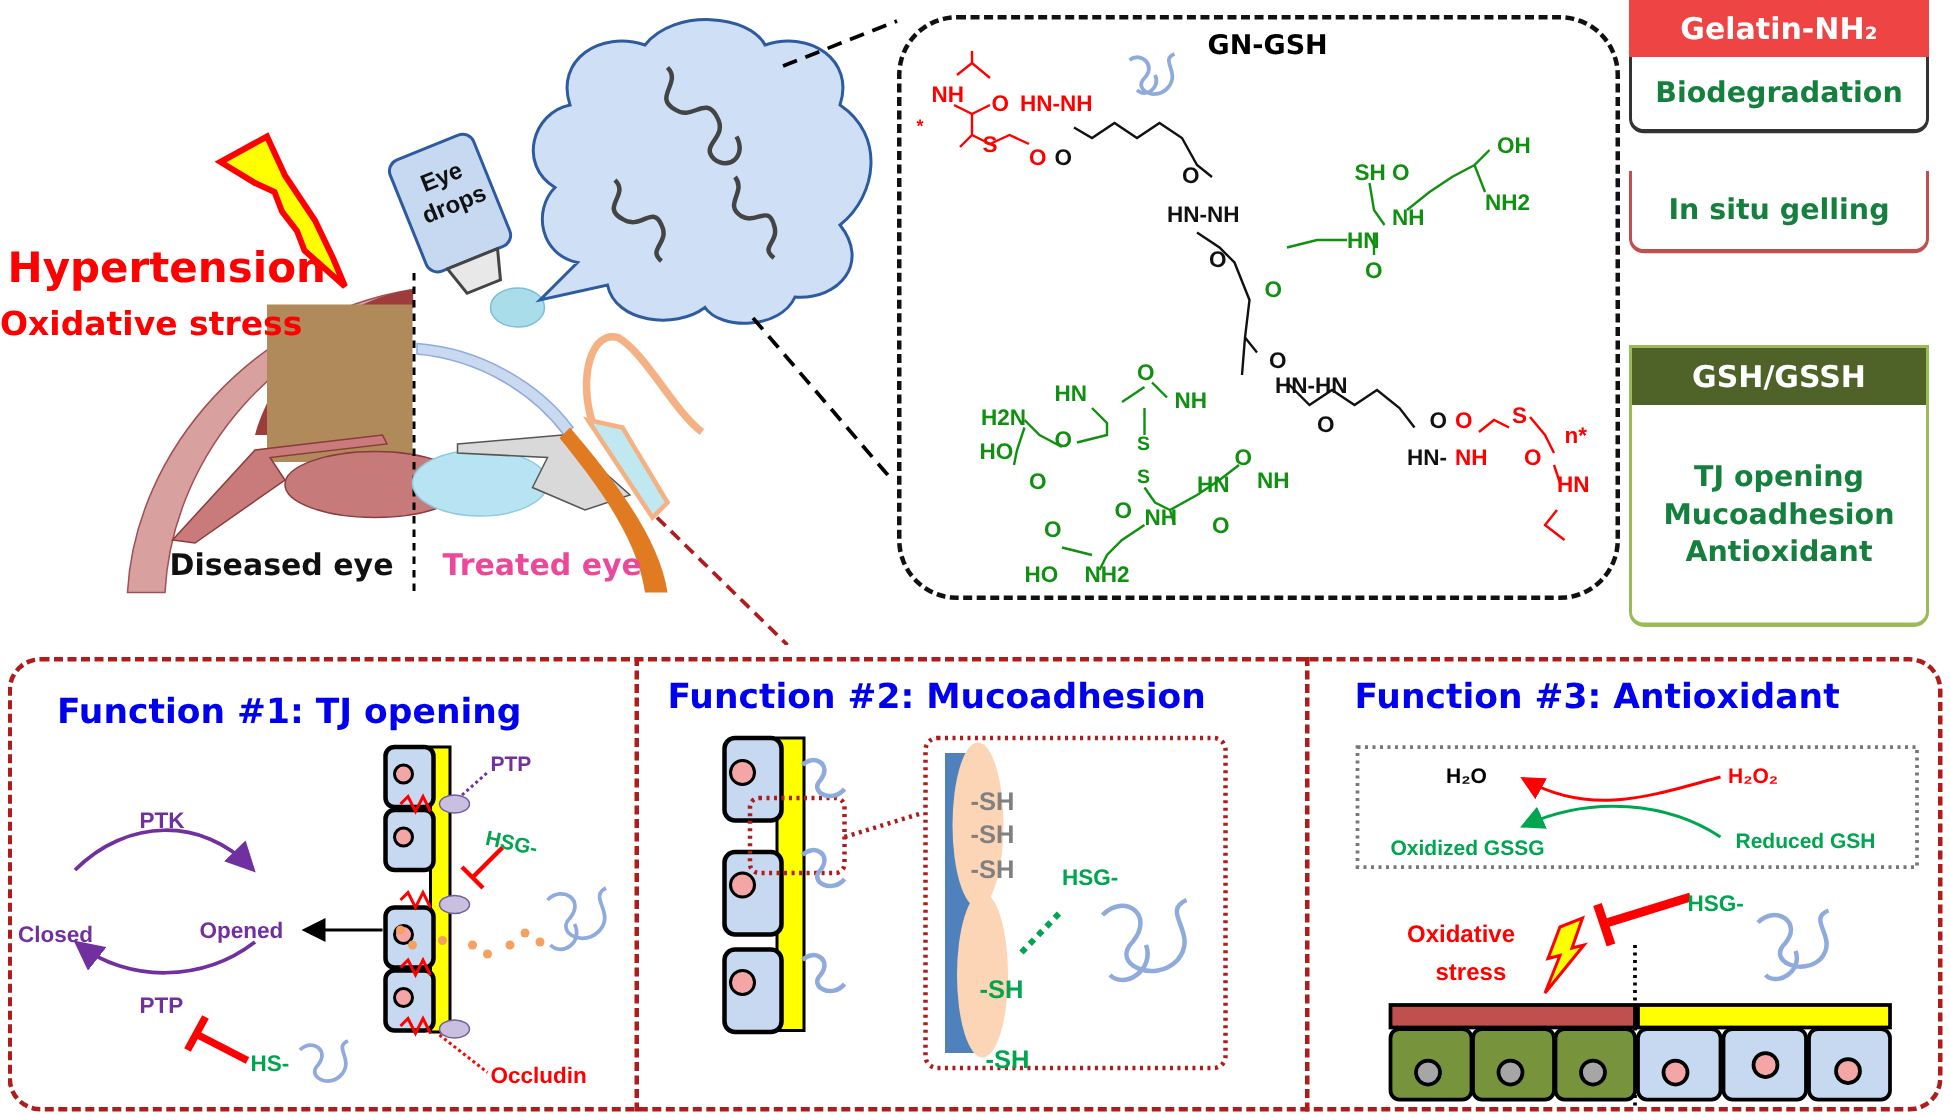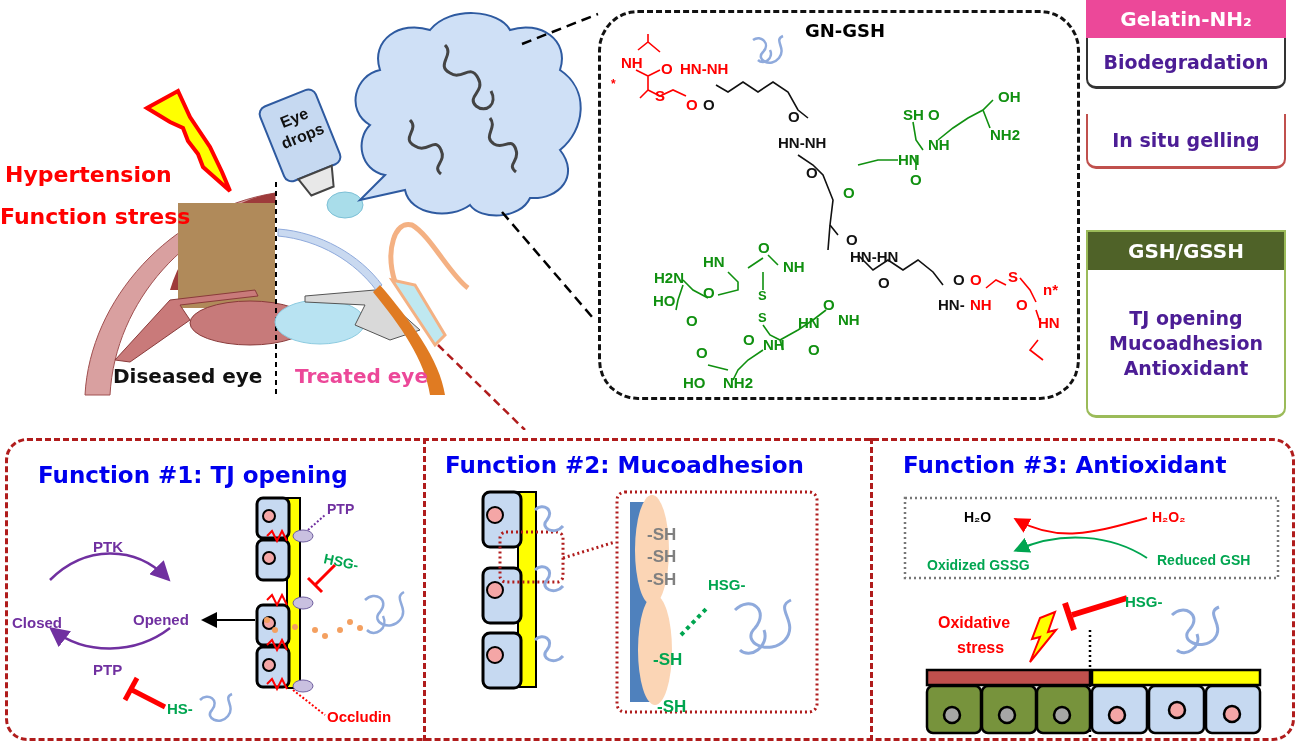--- a/index.html
+++ b/index.html
@@ -3,21 +3,21 @@
 <meta charset="utf-8">
 <style>
   html,body{margin:0;padding:0;background:#fff;}
   body{width:1300px;height:743px;position:relative;overflow:hidden;font-family:"Liberation Sans",sans-serif;}
   .abs{position:absolute;}
   .b{font-weight:bold;}
   svg text{font-family:"Liberation Sans",sans-serif;font-weight:bold;}
   .fn-title{position:absolute;font-family:"DejaVu Sans",sans-serif;font-weight:bold;color:#0000ee;font-size:23px;white-space:nowrap;}
   .comp-box{position:absolute;left:1086px;width:200px;box-sizing:border-box;}
   .comp-head{height:38px;display:flex;align-items:center;justify-content:center;color:#fff;font-weight:bold;font-size:20px;font-family:"DejaVu Sans",sans-serif;}
-  .comp-body{background:#fff;display:flex;flex-direction:column;align-items:center;justify-content:center;font-family:"DejaVu Sans",sans-serif;font-weight:bold;font-size:19px;color:#4c1d95;border-left:2px solid;border-right:2px solid;border-bottom:3px solid;border-radius:0 0 10px 10px;}
+  .comp-body{background:#fff;display:flex;flex-direction:column;align-items:center;justify-content:center;font-family:"DejaVu Sans",sans-serif;font-weight:bold;font-size:19px;color:#15803d;border-left:2px solid;border-right:2px solid;border-bottom:3px solid;border-radius:0 0 10px 10px;}
 </style>
 </head>
 <body>
 
 <svg class="abs" style="left:0;top:0" width="600" height="430">
 
   <polygon points="147,108 178,91 190,117 198,129 210,147 222,172 230,191 203,167 198,154 188,141 183,128 170,122" fill="#ffff00" stroke="#ff0000" stroke-width="4" stroke-linejoin="miter"></polygon>
 
   <path d="M85,395 C90,300 170,210 275,193 L275,205 C190,220 115,300 110,395 Z" fill="#d9a0a0" stroke="#a05050"></path>
   <path d="M170,290 C185,240 225,200 275,193 L275,205 C230,210 200,245 178,290 Z" fill="#9e3b3b"></path>
@@ -48,22 +48,22 @@
     <path d="M445,45 c10,10 -10,20 5,28 c12,8 20,-10 28,5 c8,14 -12,18 -2,28 c10,8 22,-2 15,-15"></path>
     <path d="M410,120 c10,10 -10,18 5,26 c12,8 20,-10 26,4 c6,12 -10,16 0,24"></path>
     <path d="M490,118 c8,10 -8,18 4,26 c10,6 18,-8 22,6 c4,12 -10,14 0,22"></path>
   </g>
 
   <line x1="522" y1="44" x2="598" y2="14" stroke="#000" stroke-width="2.5" stroke-dasharray="10,6"></line>
   <line x1="502" y1="212" x2="593" y2="318" stroke="#000" stroke-width="2.5" stroke-dasharray="10,6"></line>
   <line x1="438" y1="345" x2="525" y2="430" stroke="#b01c1c" stroke-width="2.5" stroke-dasharray="8,5"></line>
 </svg>
 
-<div class="abs b" style="left:5px;top:162px;color:#ff0000;font-size:22px;font-family:'DejaVu Sans',sans-serif;">Hypertension</div>
-<div class="abs b" style="left:0px;top:204px;color:#ff0000;font-size:22px;font-family:'DejaVu Sans',sans-serif;">Function stress</div>
+<div class="abs b" style="left:5px;top:162px;color:#ff0000;font-size:28px;font-family:'DejaVu Sans',sans-serif;">Hypertension</div>
+<div class="abs b" style="left:0px;top:204px;color:#ff0000;font-size:22px;font-family:'DejaVu Sans',sans-serif;">Oxidative stress</div>
 <div class="abs b" style="left:113px;top:364px;color:#111;font-size:20px;font-family:'DejaVu Sans',sans-serif;">Diseased eye</div>
 <div class="abs b" style="left:295px;top:364px;color:#ec4899;font-size:20px;font-family:'DejaVu Sans',sans-serif;">Treated eye</div>
 
 <div class="abs" style="left:598px;top:10px;width:482px;height:390px;border:3px dashed #111;border-radius:40px;box-sizing:border-box;"></div>
 <div class="abs b" style="left:805px;top:20px;font-size:18px;font-family:'DejaVu Sans',sans-serif;color:#000;">GN-GSH</div>
 
 <svg class="abs" style="left:598px;top:10px" width="482" height="390">
 
   <g fill="none" stroke="#8faadc" stroke-width="2.5">
     <path d="M155,30 c8,-6 18,4 10,12 c-8,8 8,16 16,6 c8,-10 -6,-18 4,-22 M160,50 c6,6 16,-2 12,-10"></path>
@@ -146,21 +146,21 @@
     <text x="445" y="285">n*</text>
     <text x="418" y="300">O</text>
     <text x="440" y="318">HN</text>
   </g>
   <g stroke="#ff0000" fill="none" stroke-width="1.6">
     <path d="M388,278 L398,270 L408,275 M422,268 L432,280 L438,292 M438,300 L442,312 M440,330 L432,340 L445,350"></path>
   </g>
 </svg>
 
 <div class="comp-box" style="top:0;">
-  <div class="comp-head" style="background:#ec4899;">Gelatin-NH₂</div>
+  <div class="comp-head" style="background:#ef4444;">Gelatin-NH₂</div>
   <div class="comp-body" style="height:48px;border-color:#333;">
     <span>Biodegradation</span>
   </div>
 </div>
 
 <div class="comp-box" style="top:114px;">
   <div class="comp-body" style="height:52px;border-color:#c0504d;">
     <span>In situ gelling</span>
   </div>
 </div>

